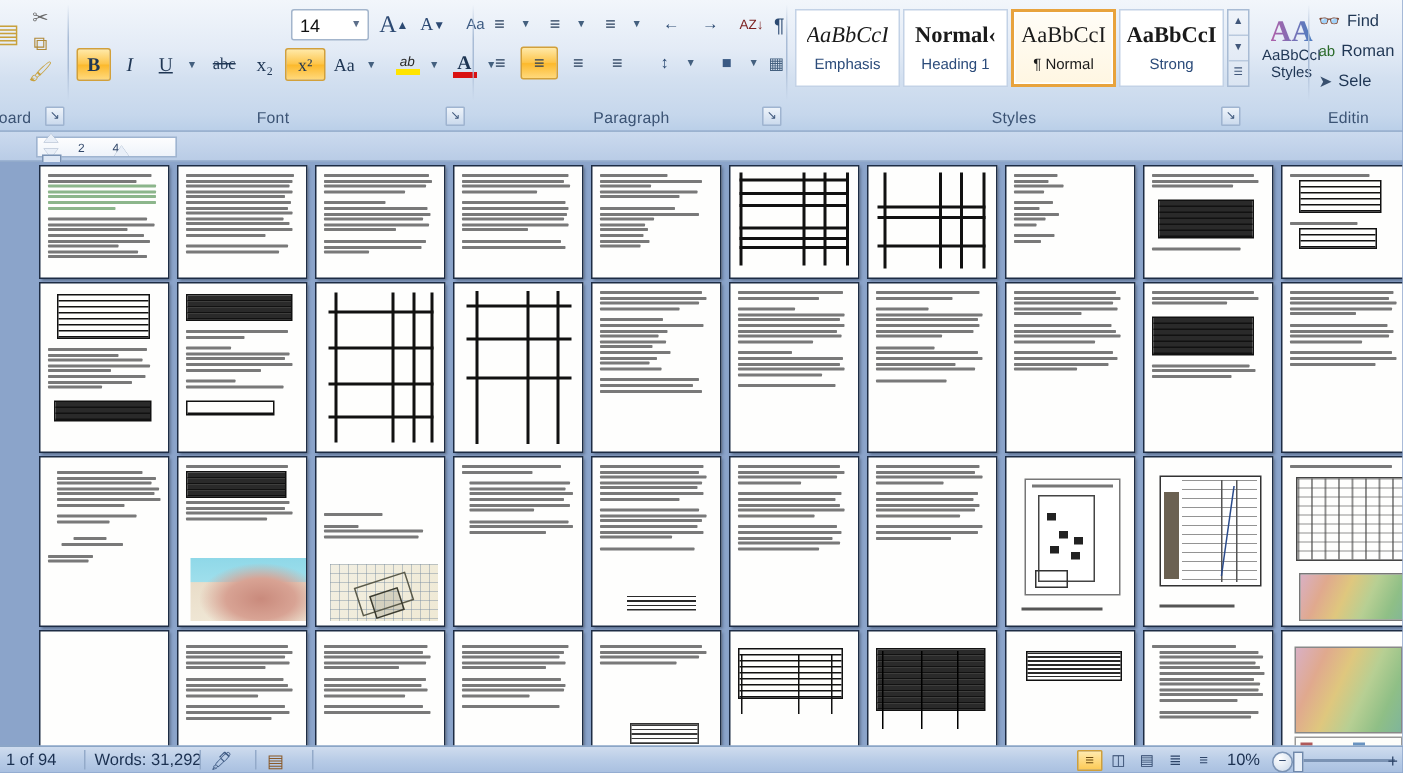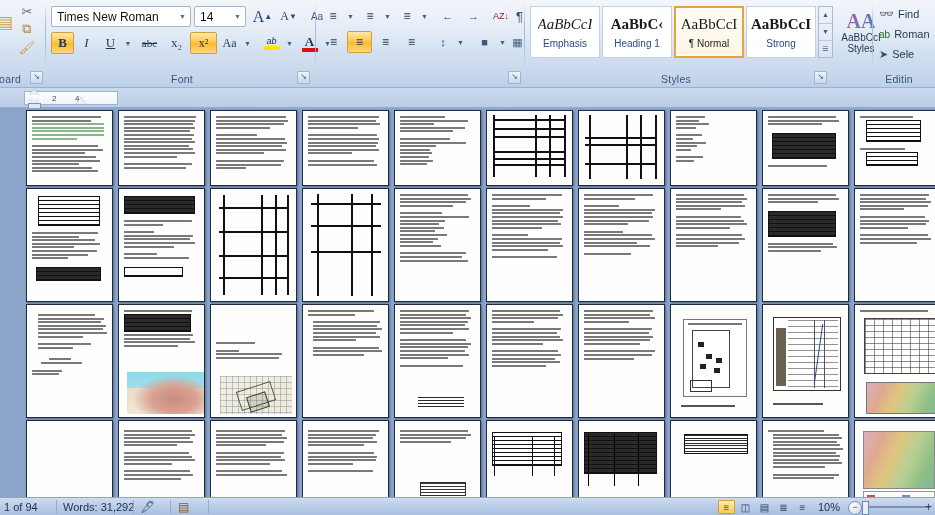--- a/index.html
+++ b/index.html
@@ -177,24 +177,20 @@
       <div class="rb" style="left:52px;top:2px;width:22px;height:18px;font-size:13px;color:#6a6a6a;">✂</div>
       <div class="rb" style="left:52px;top:20px;width:22px;height:18px;font-size:13px;color:#b08a3a;">⧉</div>
       <div class="rb" style="left:52px;top:38px;width:22px;height:18px;font-size:13px;color:#c8a13c;">🖌</div>
 
       <div class="glabel" style="left:20px;width:46px;">board</div>
       <div class="dlg" style="left:66px;">↘</div>
     </div>
     <div class="gsep" style="left:45px;"></div>
 
     <div class="grp" id="fontgrp">
-      <div class="combo" style="left:3px;top:6px;width:140px;">
-        <span class="ctext">Times New Roman</span>
-        <span class="carrow">▼</span>
-      </div>
       <div class="combo" style="left:146px;top:6px;width:52px;">
         <span class="ctext">14</span>
         <span class="carrow">▼</span>
       </div>
       <div class="rb" style="left:202px;top:5px;width:25px;height:23px;font-size:16px;font-family:'Liberation Serif',serif;color:#2d4a73;">
           <span>A</span>
           <sup style="font-size:8px;">▲</sup>
         </div>
       <div class="rb" style="left:228px;top:5px;width:25px;height:23px;font-size:12px;font-family:'Liberation Serif',serif;color:#2d4a73;">
           <span>A</span>
@@ -287,31 +283,32 @@
         </div>
       <div class="rb" style="left:138px;top:31px;width:11px;height:22px;font-size:7px;color:#44607f;">▼</div>
       <div class="rb" style="left:155px;top:31px;width:25px;height:22px;flex-direction:column;font-size:11px;color:#3a5a84;">
           <span>■</span>
         </div>
       <div class="rb" style="left:180px;top:31px;width:11px;height:22px;font-size:7px;color:#44607f;">▼</div>
       <div class="rb" style="left:190px;top:31px;width:21px;height:22px;font-size:11px;color:#44607f;">
           <span>▦</span>
         </div>
 
+      <div class="glabel">Paragraph</div>
       <div class="dlg" style="right:4px;">↘</div>
     </div>
     <div class="gsep" style="left:524px;"></div>
 
     <div class="grp" id="stylegrp">
       <div class="styletile" style="left:4px;">
         <div class="stsample" style="font-style:italic;">AaBbCcI</div>
         <div class="stname">Emphasis</div>
       </div>
       <div class="styletile" style="left:76px;">
-        <div class="stsample" style="font-weight:bold;">AaBbC‹</div>
+        <div class="stsample" style="font-weight:bold;">Normal‹</div>
         <div class="stname">Heading 1</div>
       </div>
       <div class="styletile sel" style="left:148px;">
         <div class="stsample">AaBbCcI</div>
         <div class="stname" style="color:#1a1a1a;">¶ Normal</div>
       </div>
       <div class="styletile" style="left:220px;">
         <div class="stsample" style="font-weight:bold;">AaBbCcI</div>
         <div class="stname">Strong</div>
       </div>

